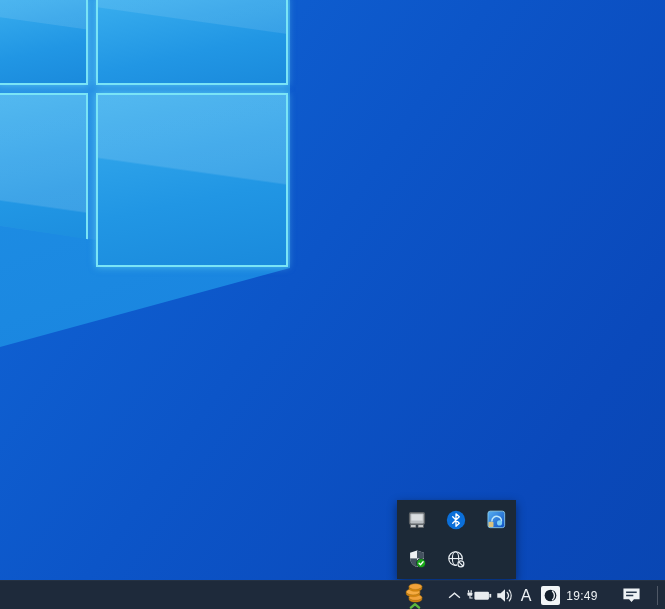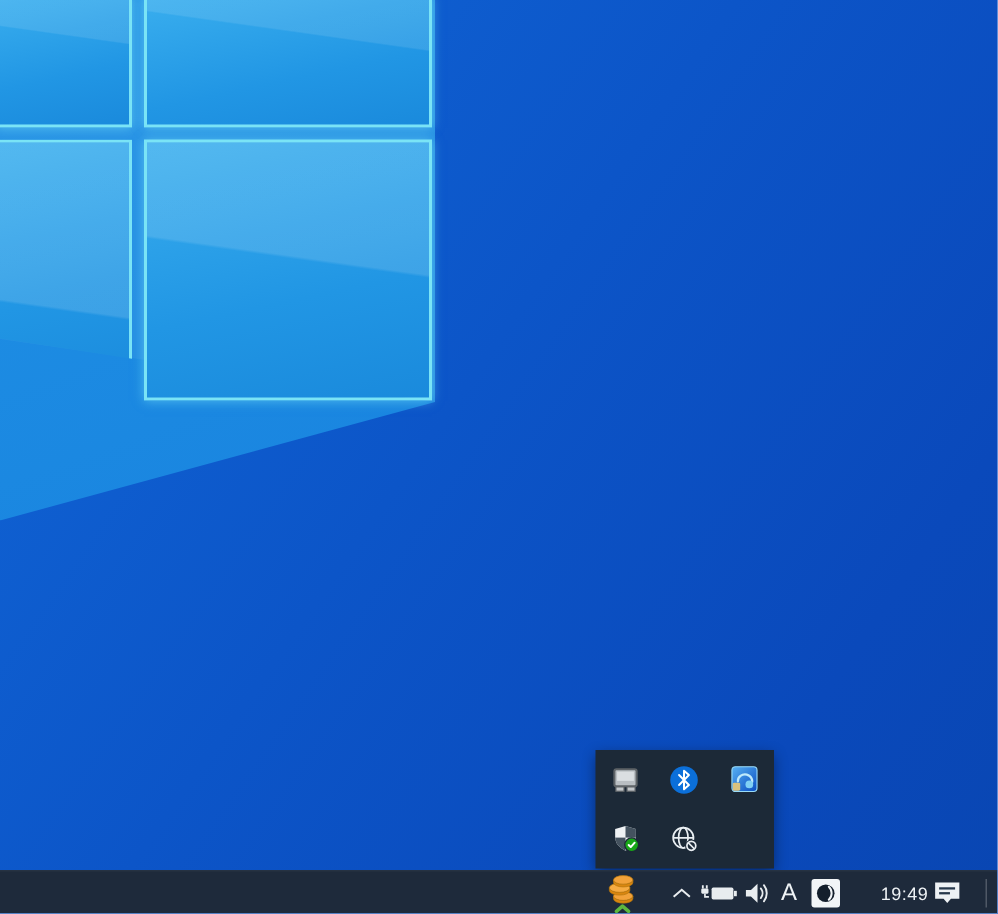--- a/index.html
+++ b/index.html
@@ -39,21 +39,21 @@
   .taskbar{position:absolute;left:0;top:580px;width:665px;height:29px;
     background:#1e2a3b;border-top:1px solid rgba(255,255,255,0.04);box-sizing:border-box;}
   .tb-item{position:absolute;top:0;height:29px;display:flex;align-items:center;
     justify-content:center;cursor:default;}
   .tb-coins{left:402px;width:26px;}
   .tb-chevron{left:443px;width:22px;}
   .tb-battery{left:465px;width:28px;}
   .tb-volume{left:493px;width:23px;}
   .tb-ime-a{left:516px;width:20px;color:#eef2f5;font-size:16px;font-weight:400;}
   .tb-ime-mode{left:538px;width:24px;}
-  .tb-clock{left:560px;width:44px;color:#eef2f5;font-size:12px;letter-spacing:0.3px;padding-left:21px;}
+  .tb-clock{left:560px;width:44px;color:#eef2f5;font-size:12px;letter-spacing:0.3px;}
   .tb-action{left:615px;width:32px;}
   .tb-showdesk{left:657px;width:8px;border-left:1px solid rgba(255,255,255,0.22);height:19px;top:5px;}
   .ime-box{width:19px;height:19px;background:#f2f5f7;border-radius:2px;
     display:flex;align-items:center;justify-content:center;}
 </style>
 </head>
 <body>
 
 <div class="screen">
 

